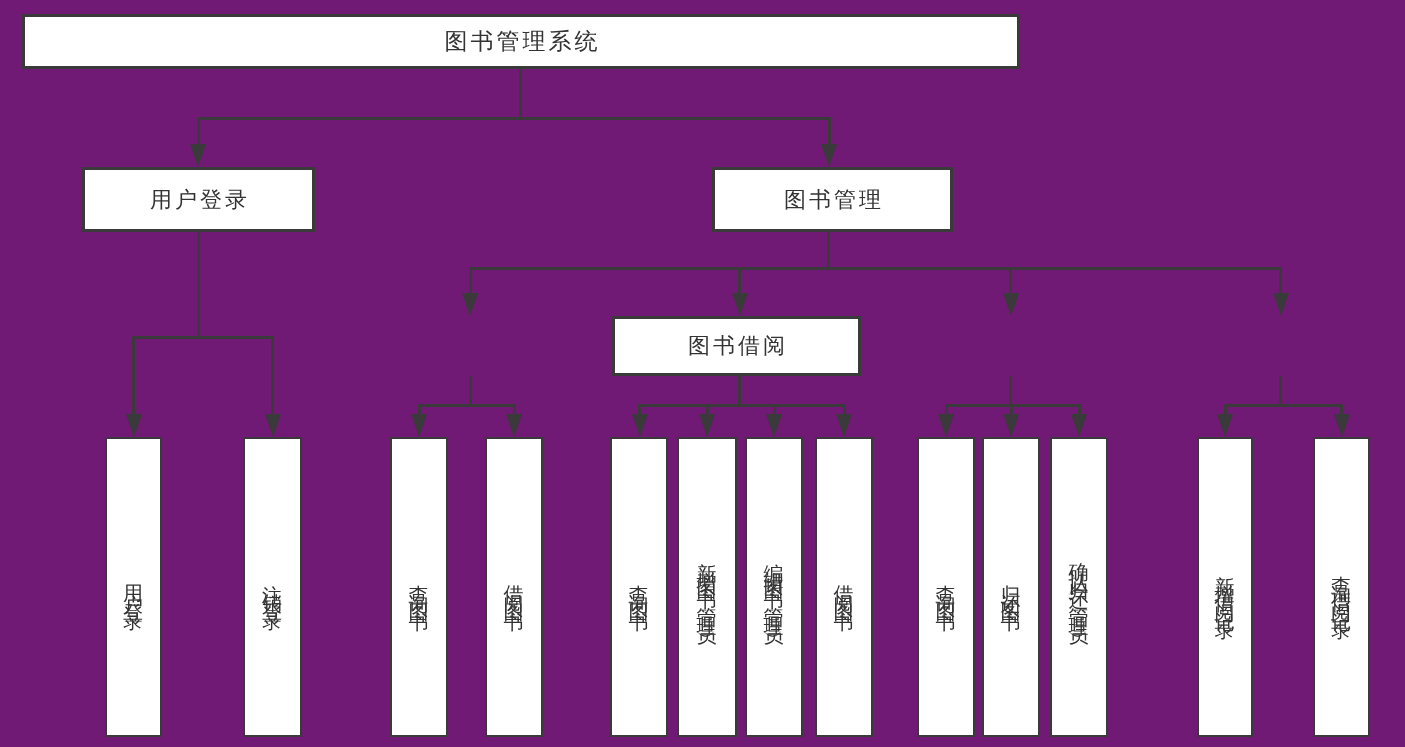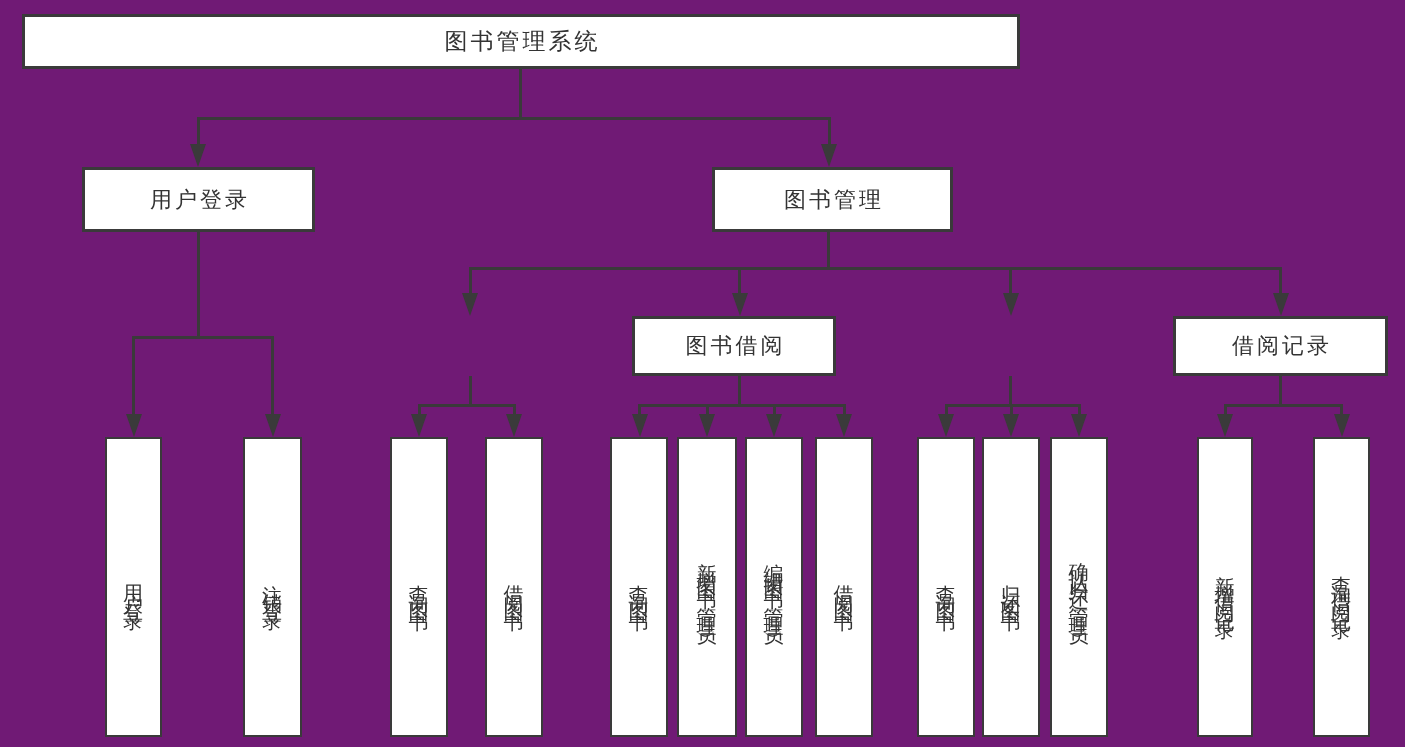--- a/index.html
+++ b/index.html
@@ -92,22 +92,21 @@
   <div class="v" style="left:1224px;top:406px;height:10px;"></div>
   <div class="arr" style="left:1217px;top:414px;"></div>
   <div class="v" style="left:1340px;top:406px;height:10px;"></div>
   <div class="arr" style="left:1334px;top:414px;"></div>
 
   <div class="node root" style="left:22px;top:14px;width:998px;height:55px;">图书管理系统</div>
 
   <div class="node" style="left:82px;top:167px;width:233px;height:65px;">用户登录</div>
   <div class="node" style="left:712px;top:167px;width:241px;height:65px;">图书管理</div>
 
-  <div class="node" style="left:632px;top:316px;width:204px;height:60px;">图书借阅</div>
-  <div class="node" style="left:1173px;top:316px;width:215px;height:60px;">借阅记录</div>
+  <div class="node" style="left:612px;top:316px;width:249px;height:60px;">图书借阅</div>
 
   <div class="vnode" style="left:105px;top:437px;width:57px;height:300px;">用户登录</div>
   <div class="vnode" style="left:243px;top:437px;width:59px;height:300px;">注销登录</div>
   <div class="vnode" style="left:390px;top:437px;width:58px;height:300px;">查询图书</div>
   <div class="vnode" style="left:485px;top:437px;width:58px;height:300px;">借阅图书</div>
   <div class="vnode" style="left:610px;top:437px;width:58px;height:300px;">查询图书</div>
   <div class="vnode" style="left:677px;top:437px;width:60px;height:300px;">新增图书（管理员）</div>
   <div class="vnode" style="left:745px;top:437px;width:58px;height:300px;">编辑图书（管理员）</div>
   <div class="vnode" style="left:815px;top:437px;width:58px;height:300px;">借阅图书</div>
   <div class="vnode" style="left:917px;top:437px;width:58px;height:300px;">查询图书</div>

